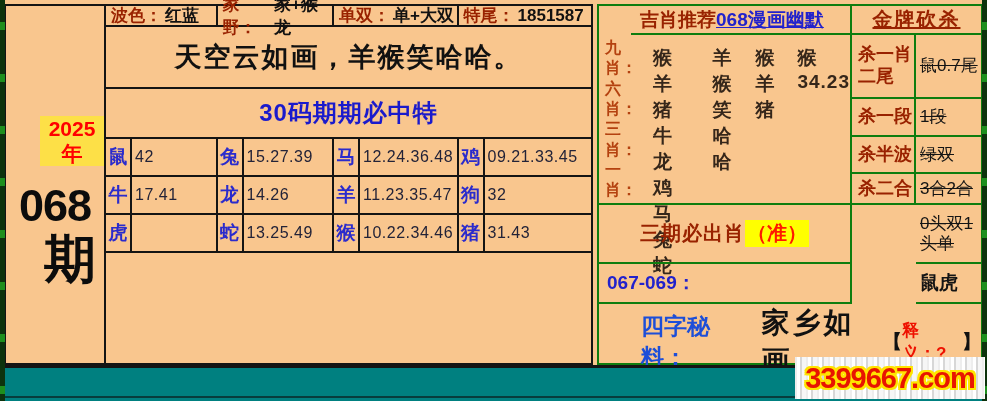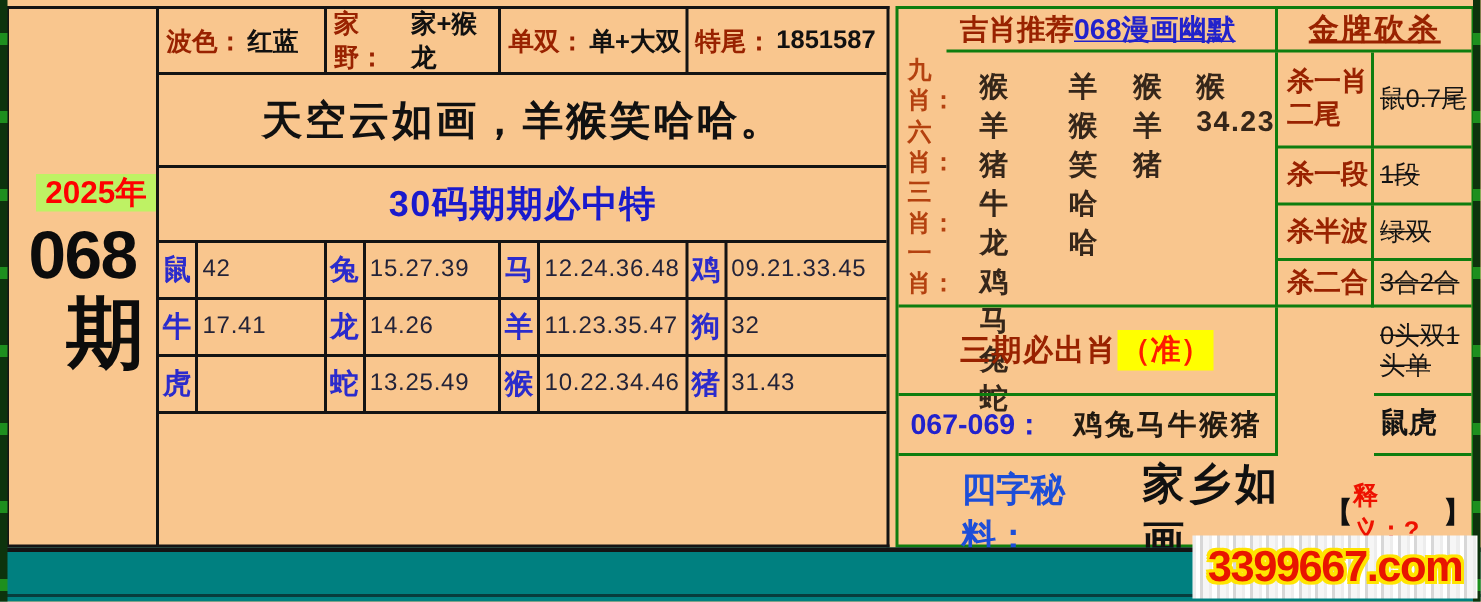--- a/index.html
+++ b/index.html
@@ -9,30 +9,30 @@
   .stage { position:absolute; left:0; top:0; width:987px; height:401px; background:#f9c68e; }
 
   
   .edge { position:absolute; top:0; width:5px; height:401px; z-index:5;
           background:repeating-linear-gradient(180deg,#0d330d 0 22px,#1e8f1e 22px 30px,#0d330d 30px 52px); }
   .edge.left { left:0; } .edge.right { right:0; }
 
   
   .id-col { position:absolute; left:4px; top:4px; width:102px; height:361px;
             border:2px solid #141414; background:#f9c68e; }
-  .year-badge { display:block; margin:110px 0 5px auto; width:80px; text-align:center;
-                background:#bef264; color:#ff0000; font-weight:bold; font-size:21px; line-height:25px; }
+  .year-badge { display:block; margin:110px 0 16px auto; width:64px; text-align:center;
+                background:#fde047; color:#ff0000; font-weight:bold; font-size:21px; line-height:25px; }
   .issue-num { text-align:center; font-size:45px; font-weight:bold; color:#0c0c0c; line-height:48px; letter-spacing:-1px; }
   .issue-suffix { text-align:right; padding-right:8px; font-size:52px; font-weight:bold; color:#0c0c0c; line-height:58px; }
 
   
   .ctable { position:absolute; left:106px; top:4px; width:487px; height:361px;
             border:2px solid #141414; border-left:none; display:flex; flex-direction:column; }
   .crow { display:flex; border-bottom:2px solid #141414; }
-  .crow.hdr { height:44px; }
+  .crow.hdr { height:21px; }
   .hcell { display:flex; align-items:center; padding-left:5px; border-right:2px solid #141414; }
   .hcell:last-child { border-right:none; }
   .hcell .lab { color:#992200; font-weight:bold; font-size:17px; }
   .hcell .val { color:#111; font-weight:bold; font-size:17px; margin-left:3px; }
   .w1{width:112px}.w2{width:117px}.w3{width:125px}.w4{width:133px}
   .slogan-row { height:62px; align-items:center; justify-content:center; }
   .slogan { font-size:27px; font-weight:bold; color:#111; letter-spacing:2px; }
   .sub-row { height:50px; align-items:center; justify-content:center; }
   .subtitle { font-size:24px; font-weight:bold; color:#1a1acc; letter-spacing:1px; }
   .zrow { height:38px; }
@@ -240,21 +240,20 @@
     <div class="three-cell gb-r gb-b">
       <span class="three-title">三期必出肖</span>
       <span class="three-mark">（准）</span>
     </div>
     <div class="kval gb-b struck" style="grid-column:3;grid-row:6">
         <span>0头双1头单</span>
       </div>
 
     <div class="range-cell gb-r gb-b">
       <span class="range-label">067-069：</span>
-      <span class="range-value">鸡兔马牛猴猪</span>
     </div>
     <div class="kval gb-b" style="grid-column:3;grid-row:7;font-size:19px;font-weight:bold">
         <span>鼠虎</span>
       </div>
 
     <div class="secret-cell">
       <span class="secret-label">四字秘料：</span>
       <span class="secret-value">家乡如画</span>
       <span class="secret-bracket">【</span>
       <span class="secret-note">释义：?</span>

